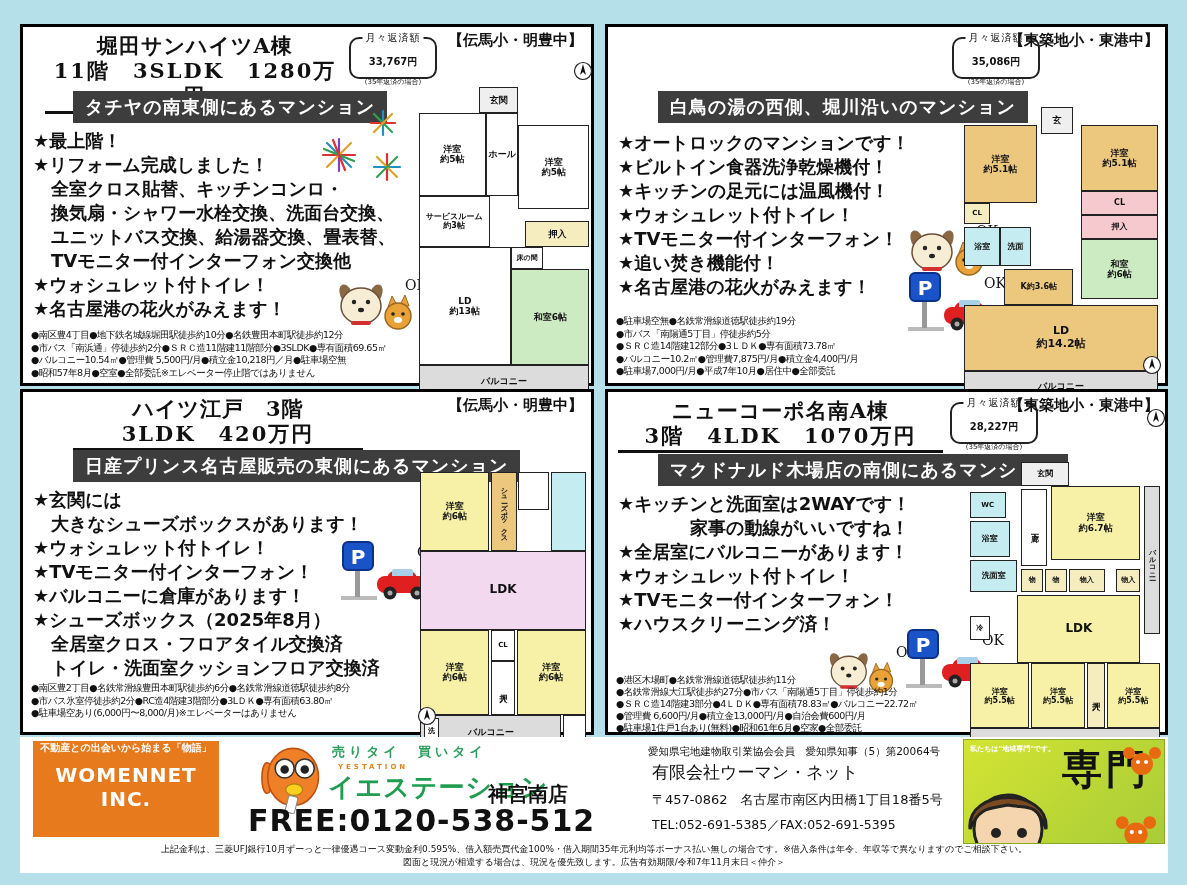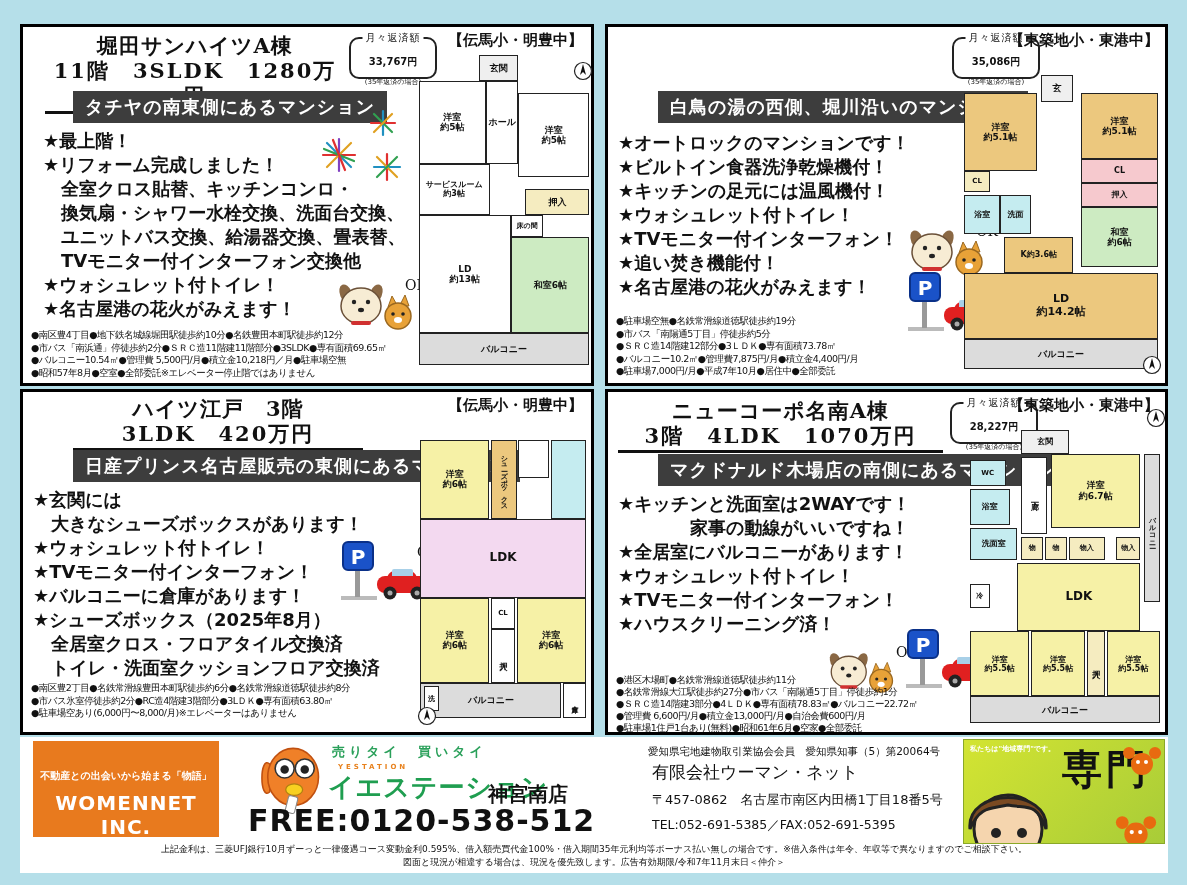--- a/index.html
+++ b/index.html
@@ -23,34 +23,34 @@
   .school{position:absolute;font-weight:bold;font-size:15px;white-space:nowrap;}
   .banner{position:absolute;background:#3d3d3d;color:#fff;font-weight:bold;font-size:18px;
           padding:4px 12px;letter-spacing:1px;white-space:nowrap;margin-left:42px;}
   .bullets{position:absolute;font-weight:bold;}
   .bullets div{font-size:18px;line-height:24px;white-space:pre-wrap;}
   .details{position:absolute;font-size:9.5px;letter-spacing:-0.5px;line-height:12.5px;}
   .details div{white-space:nowrap;}
   .plan{position:absolute;}
   .room{position:absolute;border:1.5px solid #222;display:flex;align-items:center;justify-content:center;
         text-align:center;font-size:9px;font-weight:bold;white-space:pre-line;line-height:1.15;
-        background:#fff;box-sizing:border-box;}
+        background:#fff;box-sizing:border-box;margin-top:32px;}
   .c-tan{background:#ecc87e}.c-green{background:#cdebc2}.c-yellow{background:#f6f1a6}
   .c-pink{background:#f3d9f0}.c-cyan{background:#c5ecf0}.c-pinkcl{background:#f6c9ce}
   .c-cream{background:#f5ecc0}.c-gray{background:#dcdcdc}.c-entry{background:#efefef}
   .vert{writing-mode:vertical-rl;}
   .f7{font-size:7px}.f8{font-size:8px}
   .okwrap{position:absolute;}
   .oktext{font-family:"DejaVu Serif","Liberation Serif",serif;font-size:14px;position:absolute;}
   .compass{position:absolute;width:20px;height:20px;}
   
   .footer{position:absolute;left:20px;top:737px;width:1148px;height:136px;background:#fff;}
   .wbox{position:absolute;left:13px;top:4px;width:186px;height:96px;background:#e87a1e;
         color:#fff;text-align:center;}
-  .wtag{font-size:10px;font-weight:bold;margin-top:28px;}
+  .wtag{font-size:10px;font-weight:bold;}
   .wname{font-size:20px;font-weight:bold;letter-spacing:1px;margin-top:8px;}
   .catch{position:absolute;left:312px;top:6px;color:#2aa05a;font-weight:bold;font-size:13px;letter-spacing:4px;}
   .brand-en{position:absolute;left:318px;top:26px;color:#e8821e;font-weight:bold;font-size:7px;letter-spacing:3px;}
   .brand{position:absolute;left:308px;top:33px;color:#1f9e50;font-weight:bold;font-size:26px;letter-spacing:1px;}
   .branch{position:absolute;left:468px;top:44px;font-weight:bold;font-size:20px;}
   .phone{position:absolute;left:228px;top:66px;font-weight:bold;font-size:30px;letter-spacing:1px;}
   .assoc{position:absolute;left:628px;top:8px;font-size:10.5px;white-space:nowrap;}
   .company{position:absolute;left:632px;top:24px;font-size:17px;}
   .address{position:absolute;left:632px;top:54px;font-size:13px;}
   .telfax{position:absolute;left:632px;top:80px;font-size:12.5px;}
@@ -93,21 +93,21 @@
           <line x1="-6" y1="-15" x2="6" y2="15" stroke="#e03030"></line>
         </g>
       <g transform="translate(76,62)">
           <line x1="-13" y1="0" x2="13" y2="0" stroke="#2090c0"></line>
           <line x1="0" y1="-13" x2="0" y2="13" stroke="#e03030"></line>
           <line x1="-10" y1="-10" x2="10" y2="10" stroke="#e0a020"></line>
           <line x1="-10" y1="10" x2="10" y2="-10" stroke="#30a050"></line>
         </g>
     </g>
   </svg>
-  <div class="bullets" style="left:20px;top:102px;width:375px;">
+  <div class="bullets" style="left:10px;top:102px;width:375px;">
     <div>★最上階！</div>
     <div>★リフォーム完成しました！</div>
     <div>　全室クロス貼替、キッチンコンロ・</div>
     <div>　換気扇・シャワー水栓交換、洗面台交換、</div>
     <div>　ユニットバス交換、給湯器交換、畳表替、</div>
     <div>　TVモニター付インターフォン交換他</div>
     <div>★ウォシュレット付トイレ！</div>
     <div>★名古屋港の花火がみえます！</div>
   </div>
   <div class="okwrap" style="left:312px;top:250px;width:92px;height:54px;">

